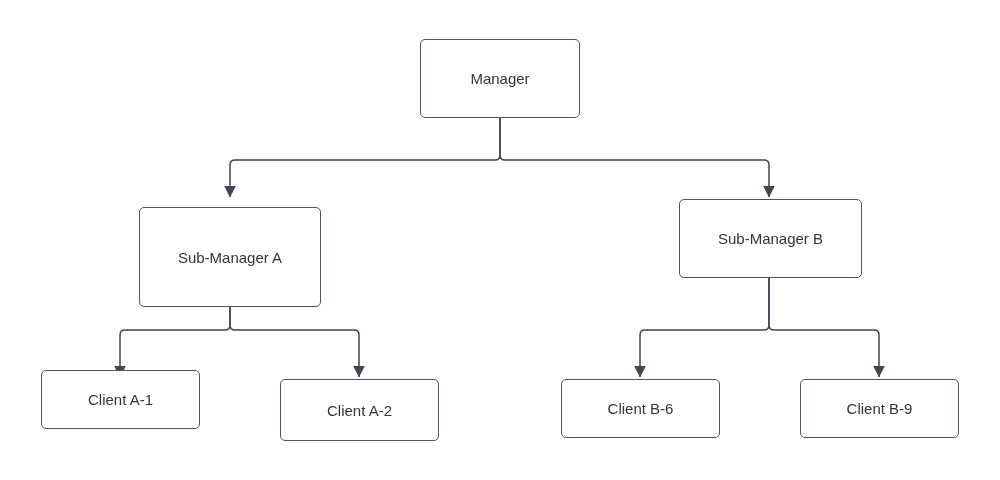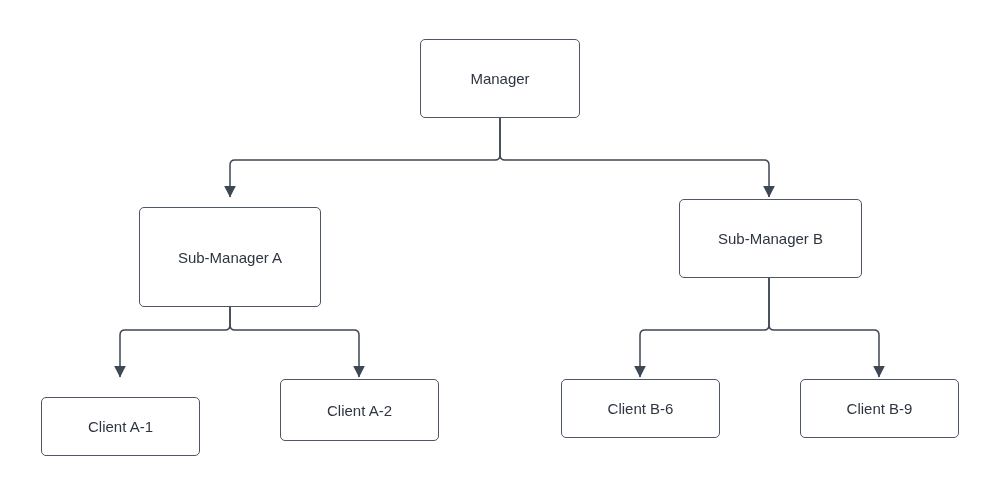--- a/index.html
+++ b/index.html
@@ -32,21 +32,21 @@
     border: 1px solid #4d5664;
     border-radius: 5px;
     color: #2e3540;
     font-size: 15px;
     text-align: right;
     white-space: nowrap;
   }
   .node-manager      { left: 420px; top: 39px;  width: 160px; height: 79px; }
   .node-sub-a        { left: 139px; top: 199px; width: 182px; height: 100px; margin-top: 8px; }
   .node-sub-b        { left: 679px; top: 199px; width: 183px; height: 79px; }
-  .node-client-a1    { left: 41px;  top: 397px; width: 159px; height: 59px; }
+  .node-client-a1    { left: 41px;  top: 370px; width: 159px; height: 59px; }
   .node-client-a2    { left: 280px; top: 379px; width: 159px; height: 62px; }
   .node-client-b1    { left: 561px; top: 379px; width: 159px; height: 59px; }
   .node-client-b2    { left: 800px; top: 379px; width: 159px; height: 59px; }
 </style>
 </head>
 <body>
 
 <div class="canvas">
 
   <svg class="edges" viewBox="0 0 1000 480" xmlns="http://www.w3.org/2000/svg">

